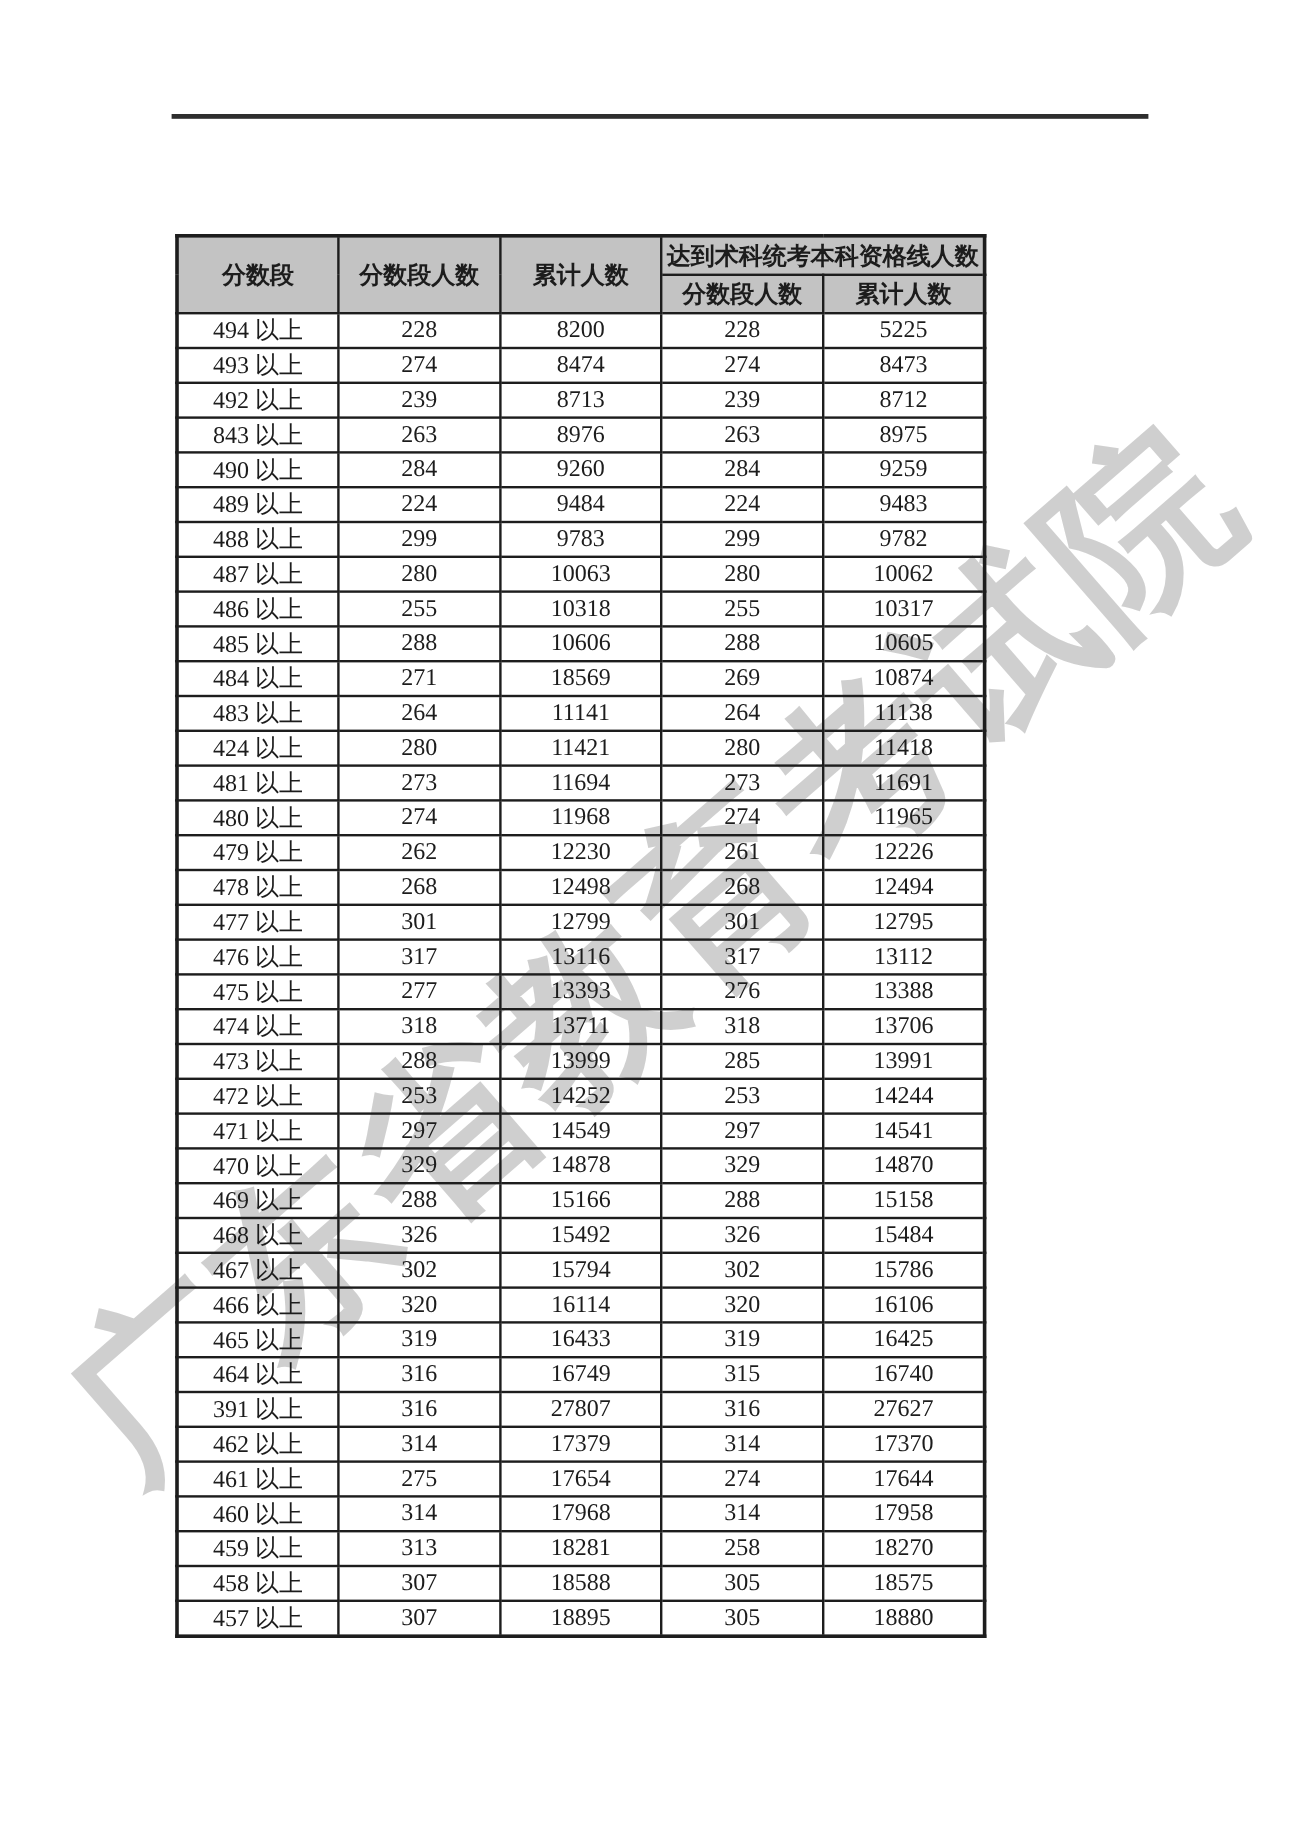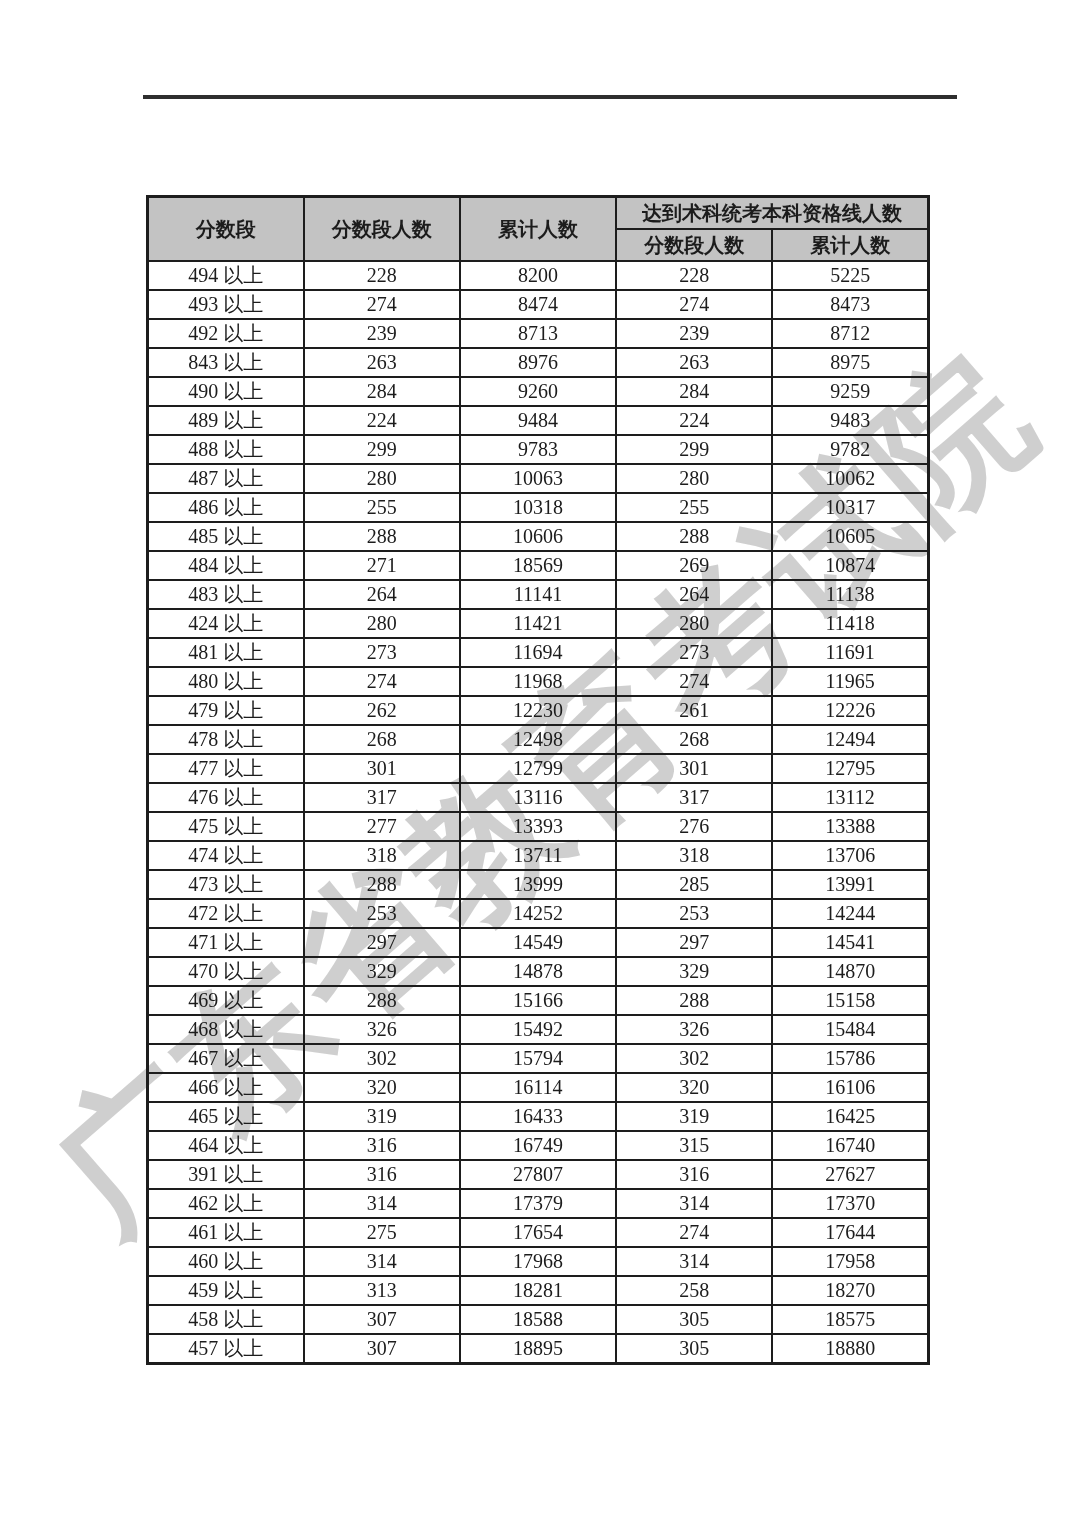--- a/index.html
+++ b/index.html
@@ -37,21 +37,21 @@
     white-space: nowrap;
     color: var(--watermark, #8a8a8a);
     opacity: 0.40;
     z-index: 0;
     pointer-events: none;
   }
   table.score-table {
     position: absolute;
     left: 146px;
     top: 195px;
-    width: 784px;
+    width: 676px;
     border-collapse: collapse;
     table-layout: fixed;
     z-index: 1;
     border: 3px solid var(--border, #1d1d1d);
     font-family: Liberation Serif, serif;
   }
   .score-table th, .score-table td {
     border: 2px solid var(--border, #1d1d1d);
     text-align: center;
     vertical-align: middle;

